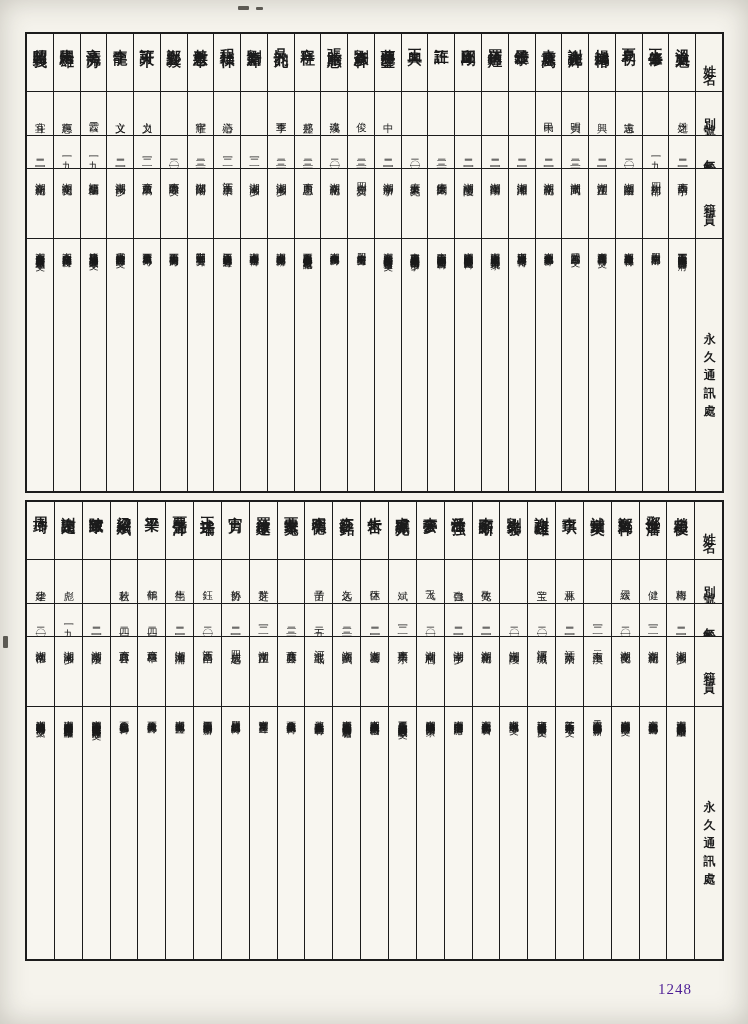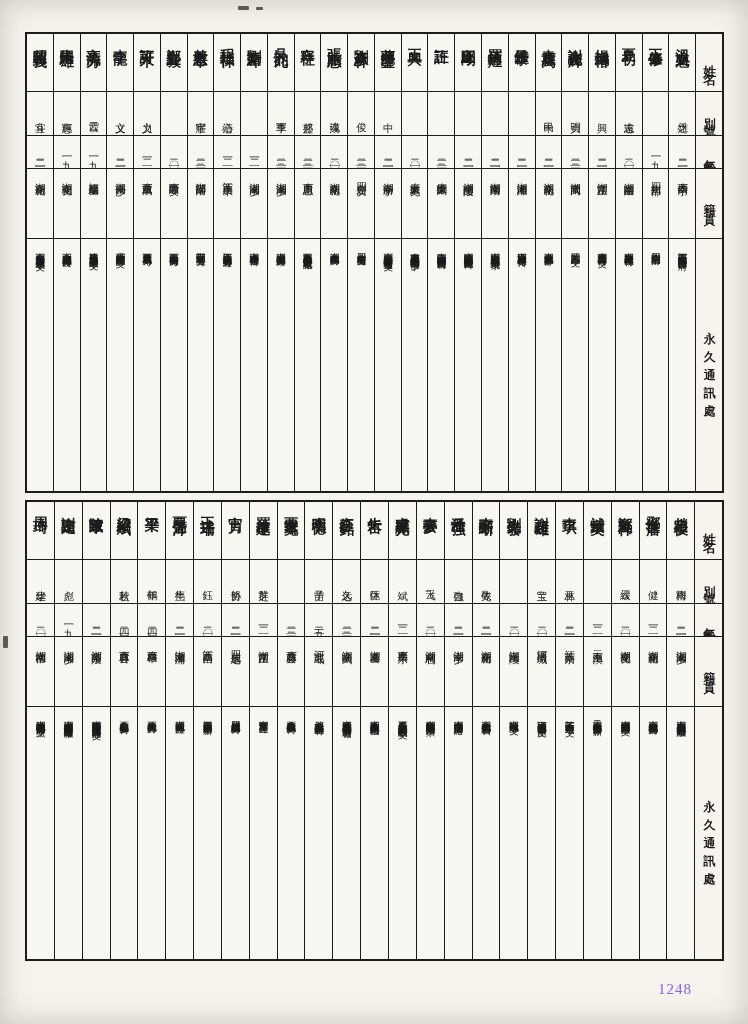--- a/index.html
+++ b/index.html
@@ -50,21 +50,21 @@
   .c-native {height:70px;font-size:10.5px;letter-spacing:1px;padding-top:5px;}
   .c-addr   {height:252px;font-size:9.5px;letter-spacing:.5px;padding-top:6px;}
   .hc{font-weight:bold;justify-content:center;}
   .hc.c-name  {font-size:13px;letter-spacing:.55em;}
   .hc.c-alias {font-size:12px;letter-spacing:.5em;}
   .hc.c-age   {font-size:12px;letter-spacing:.25em;}
   .hc.c-native{font-size:12px;letter-spacing:.9em;}
   .hc.c-addr  {font-size:12px;letter-spacing:1.5em;}
   .page-number{
     position:absolute;right:56px;bottom:26px;
-    font-size:15px;letter-spacing:1px;color:#8b5cf6;
+    font-size:15px;letter-spacing:1px;color:#4c1d95;
     font-family:"Liberation Serif","DejaVu Serif",serif;
   }
   .artifact{position:absolute;background:#3a3731;border-radius:1px;opacity:.8;}
   .a1{left:238px;top:6px;width:11px;height:4px;}
   .a2{left:256px;top:7px;width:7px;height:3px;}
   .a3{left:3px;top:636px;width:5px;height:12px;}
 </style>
 </head>
 <body>
 

